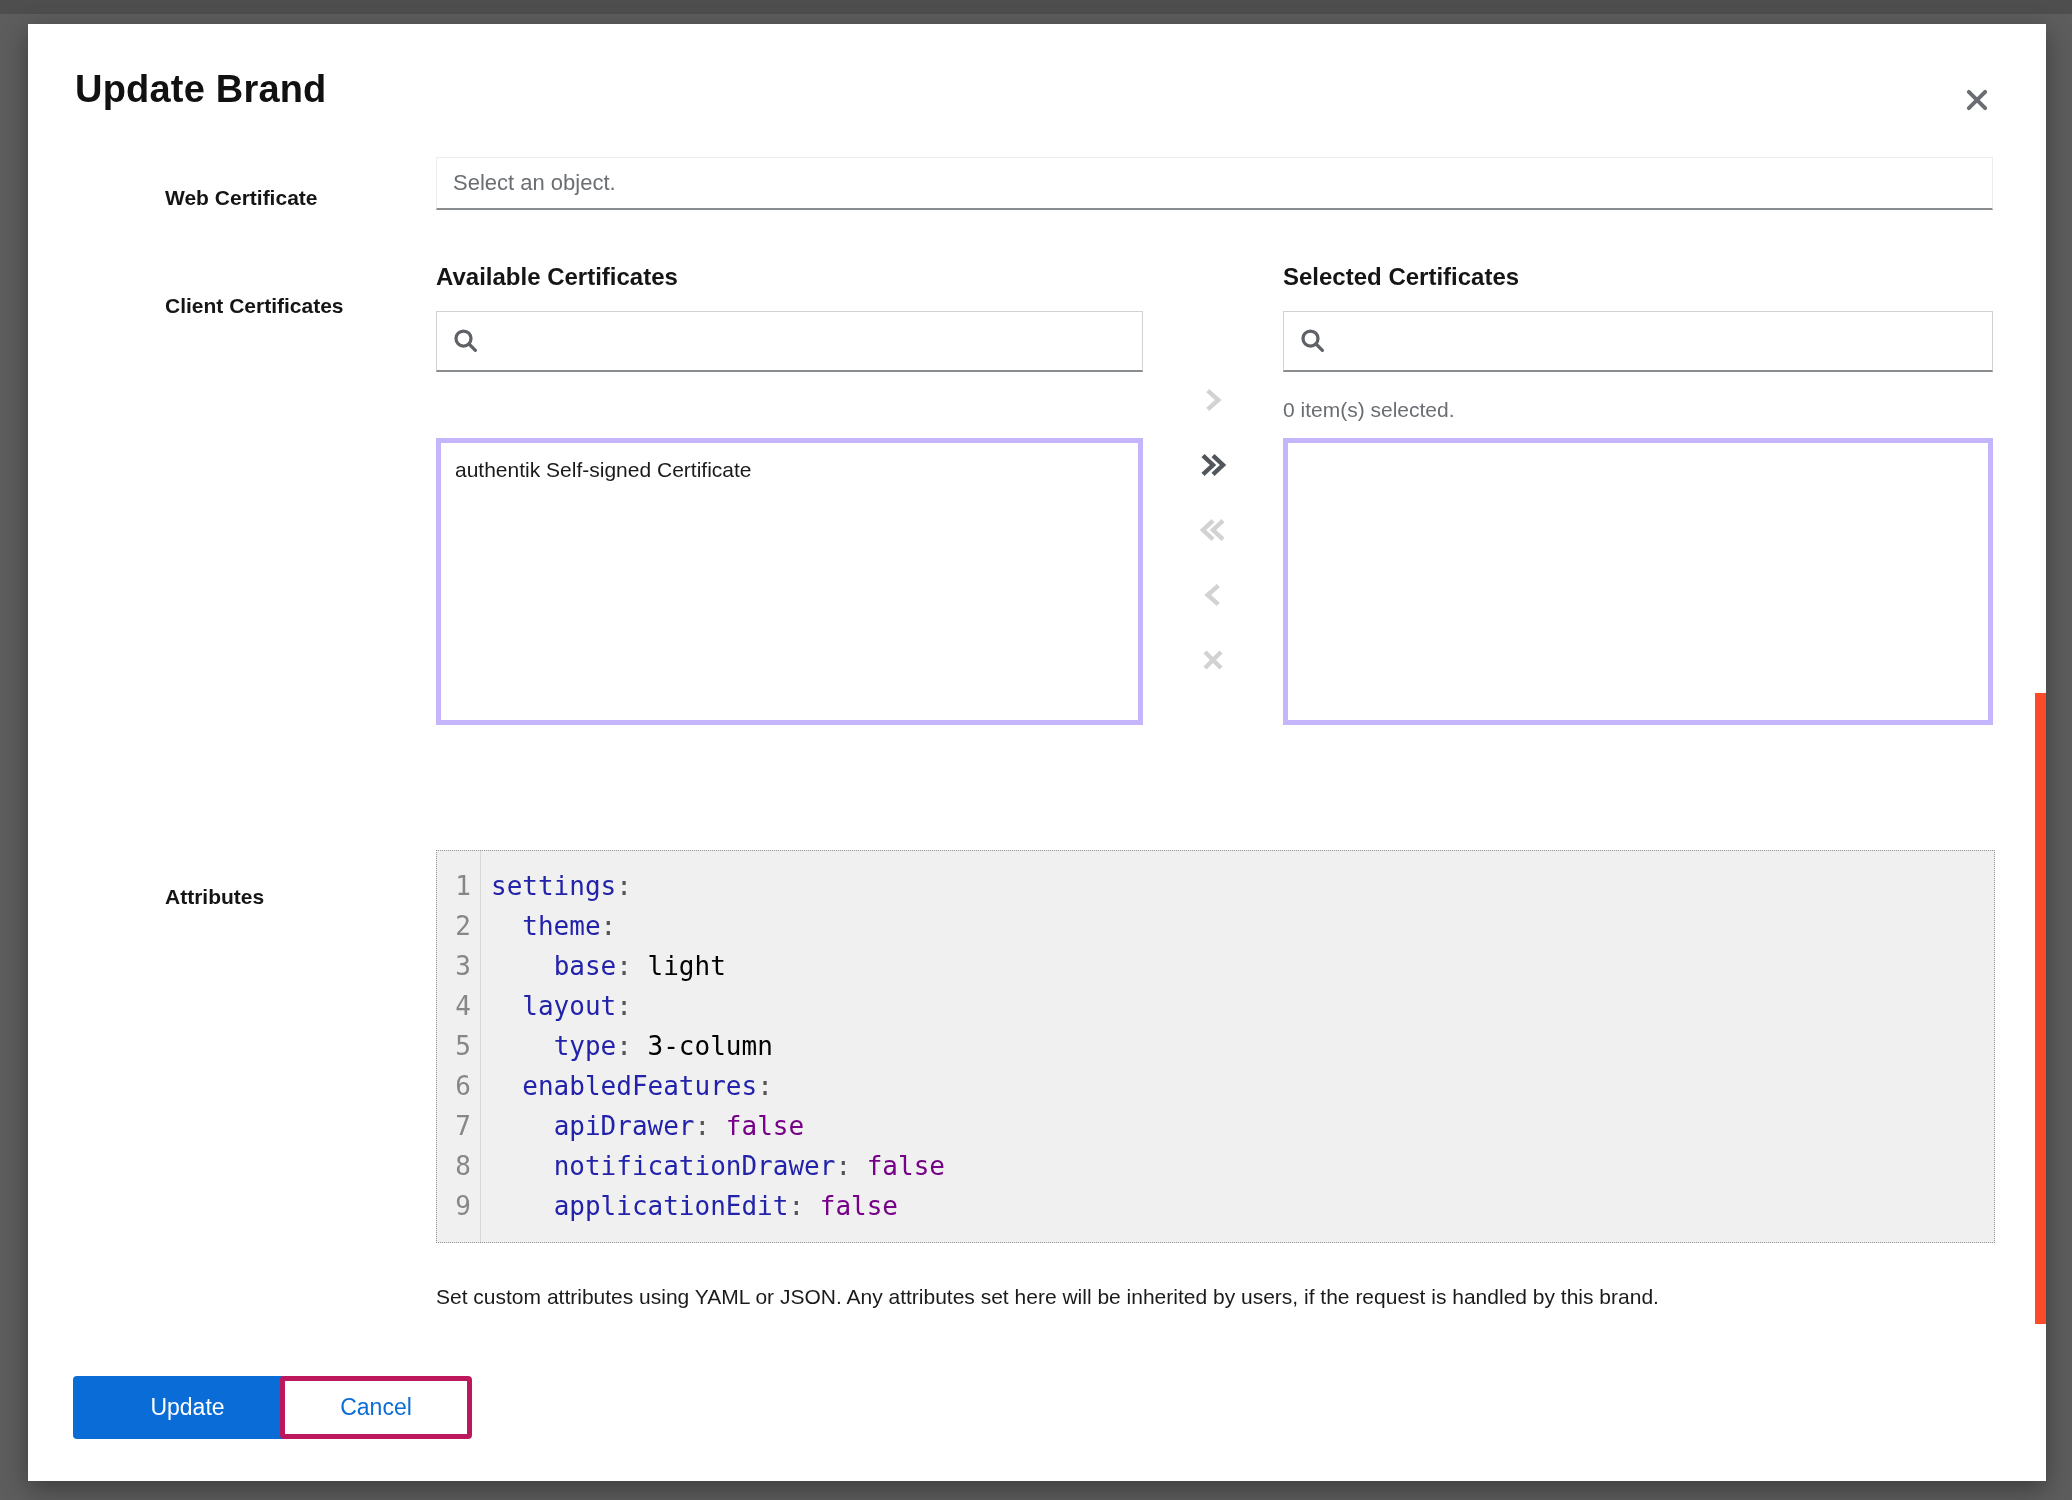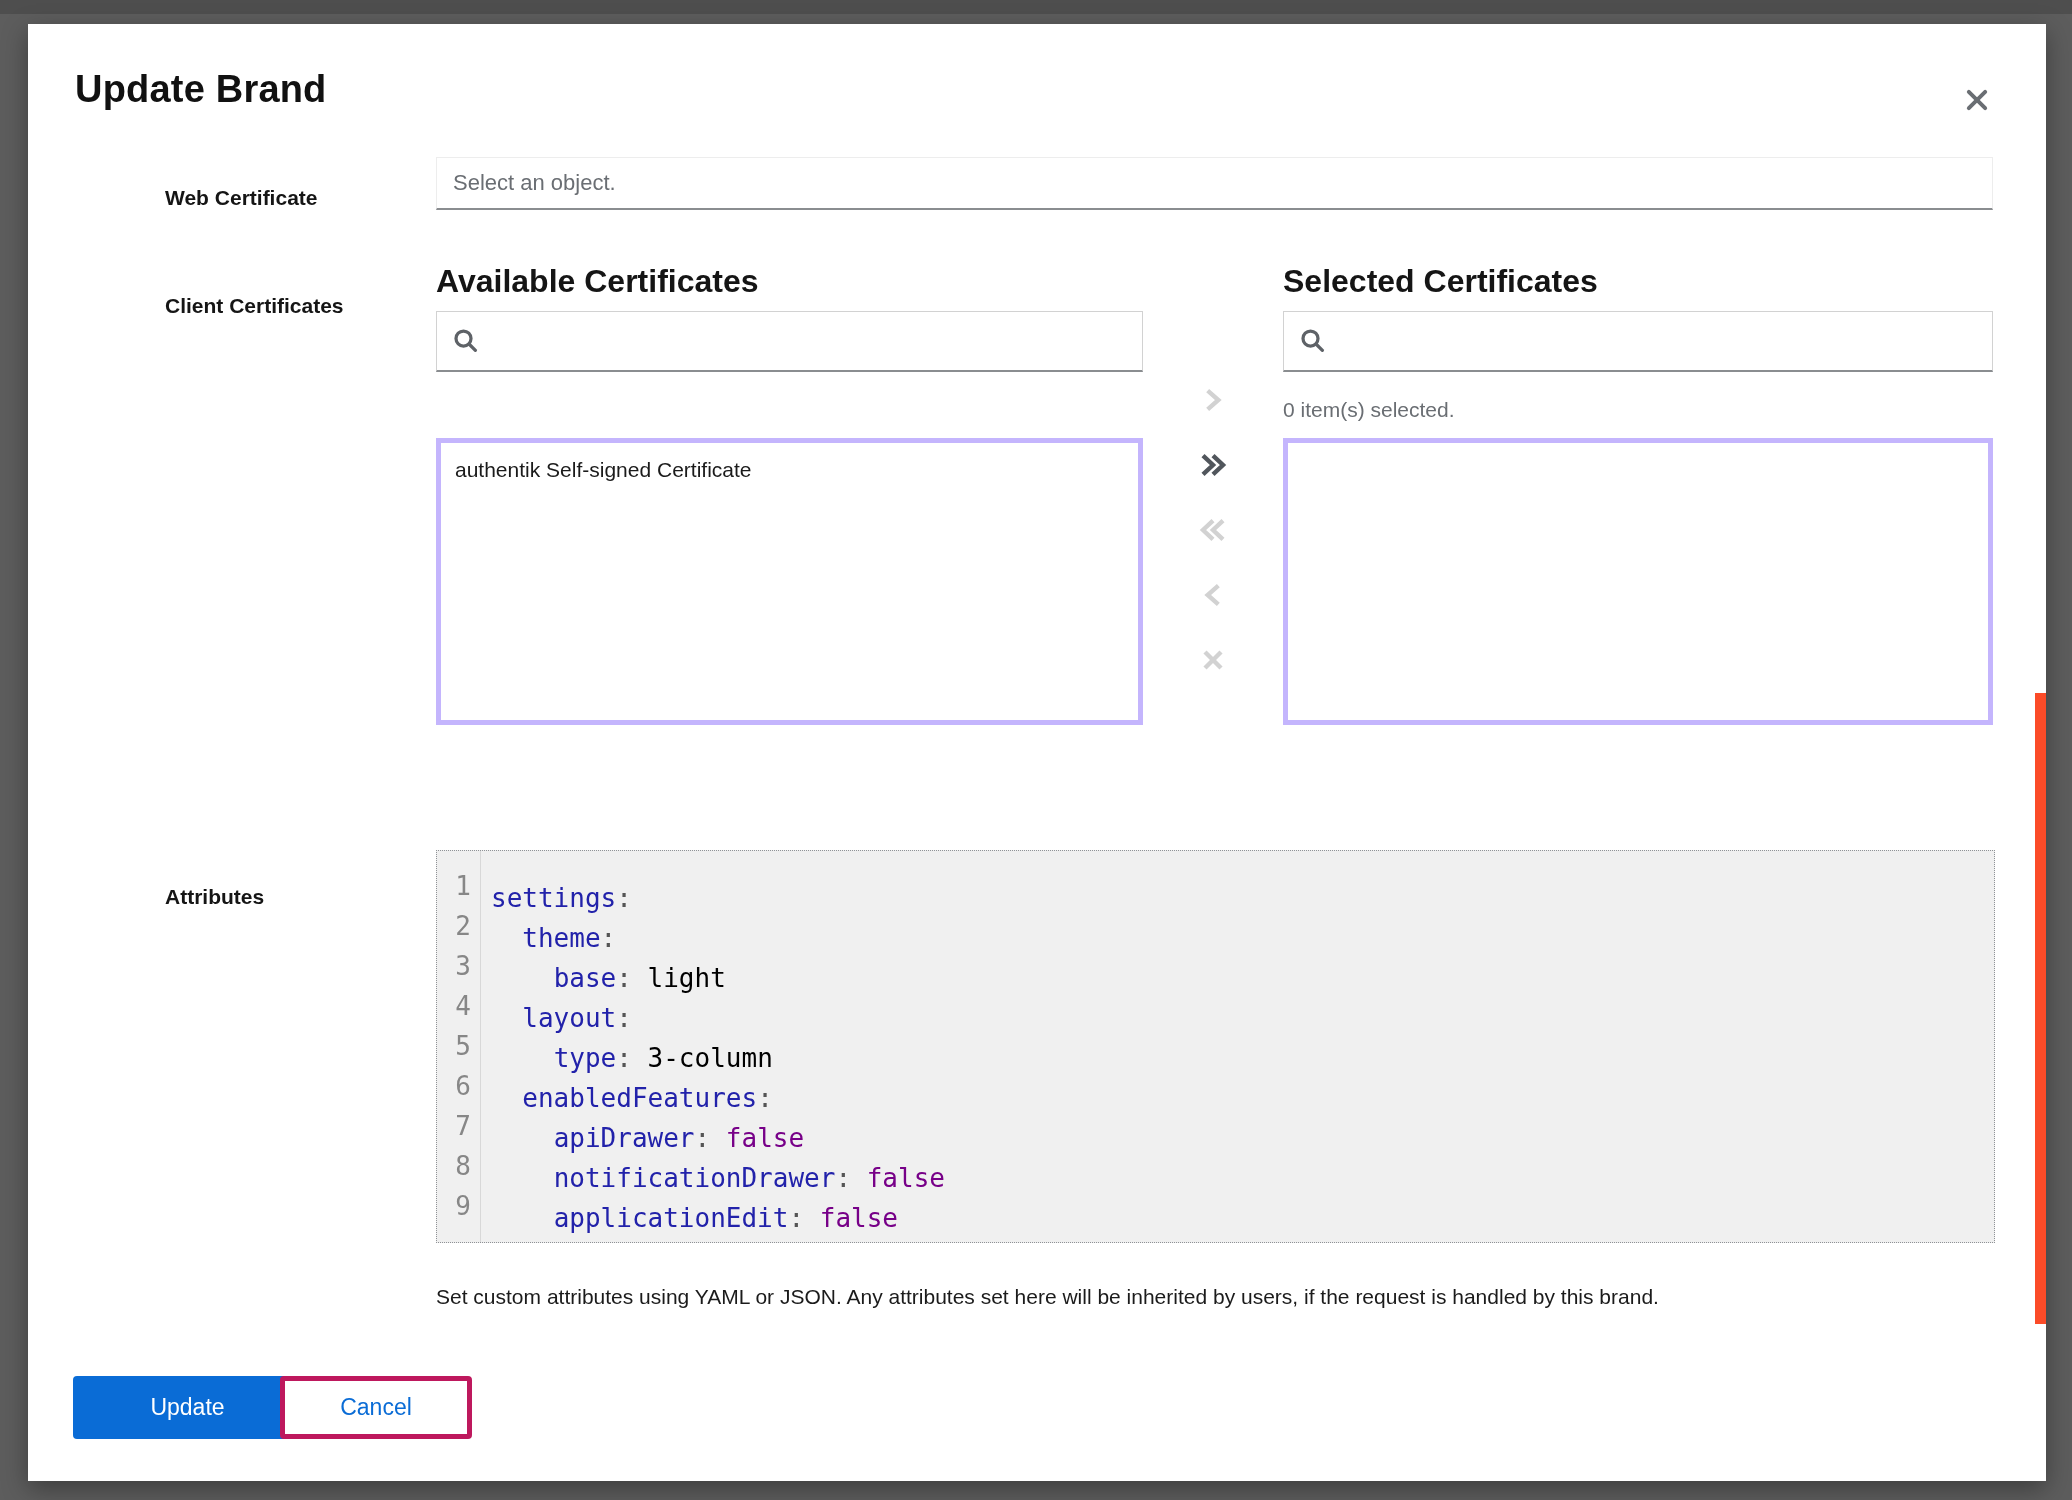--- a/index.html
+++ b/index.html
@@ -51,21 +51,21 @@
     font-family: "Liberation Sans", sans-serif;
     font-size: 22px; color: #151515;
     padding: 0 16px;
     background: #fff;
     outline: none;
   }
   .webcert-input::placeholder { color: #6a6e73; opacity: 1; }
 
   .dual-header {
     position: absolute; top: 239px;
-    font-size: 32px; font-weight: 700; color: #151515;
+    font-size: 24px; font-weight: 700; color: #151515;
   }
   .avail-header { left: 408px; }
   .sel-header { left: 1255px; }
 
   .search-box {
     position: absolute; top: 287px; height: 61px;
     border: 1px solid #d2d2d2;
     border-bottom: 2px solid #8a8d90;
     background: #fff;
     display: flex; align-items: center;
@@ -123,21 +123,20 @@
     border-right: 1px solid #d8d8d8;
     text-align: right;
     padding: 15px 9px 0 0;
     color: #878787;
   }
   .code-lines {
     flex: 1;
     padding: 15px 0 0 10px;
     white-space: pre;
     color: #000;
-    margin-top: 12px;
   }
   .tok-key { color: #2222aa; }
   .tok-meta { color: #555555; }
   .tok-keyword { color: #770088; }
 
   .attr-help {
     position: absolute; left: 408px; top: 1233px; width: 1520px;
     font-size: 21px; color: #1b1b1b; margin-top: 28px;
   }
 

